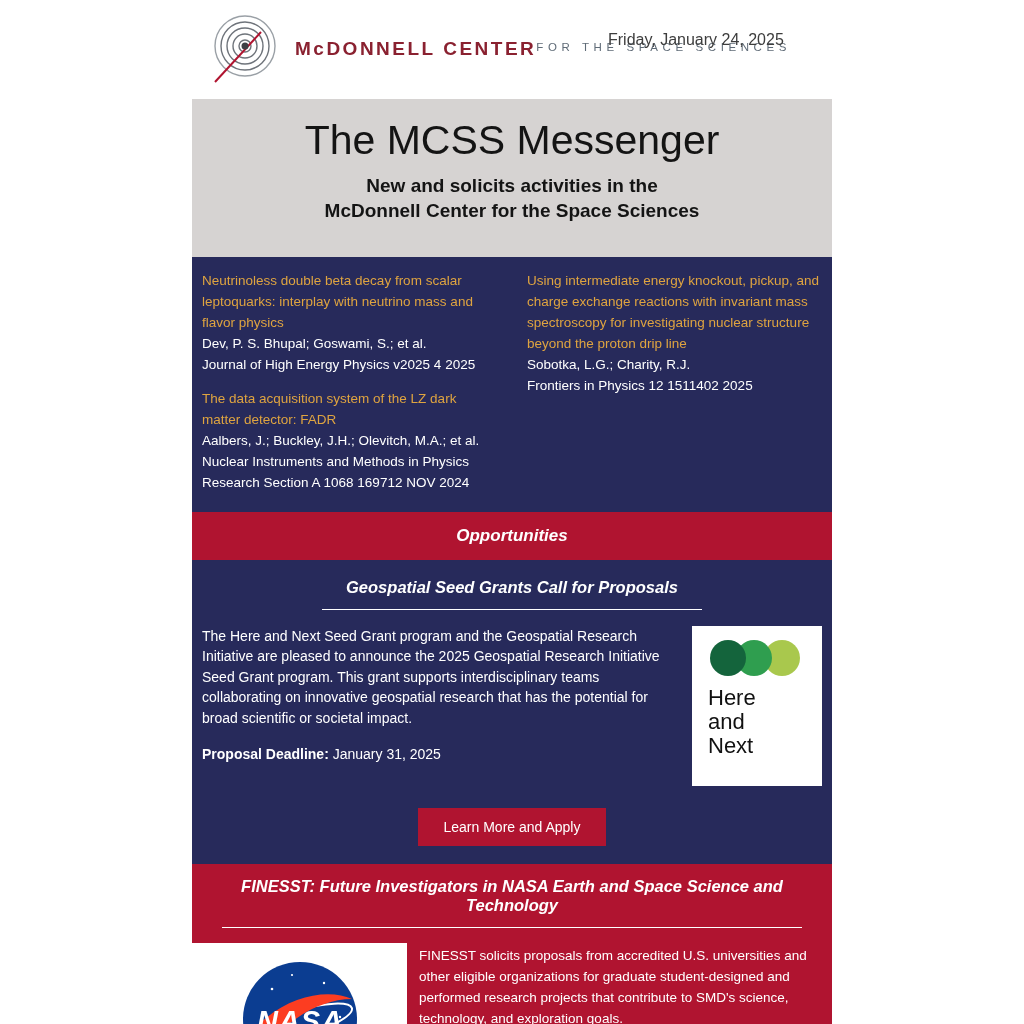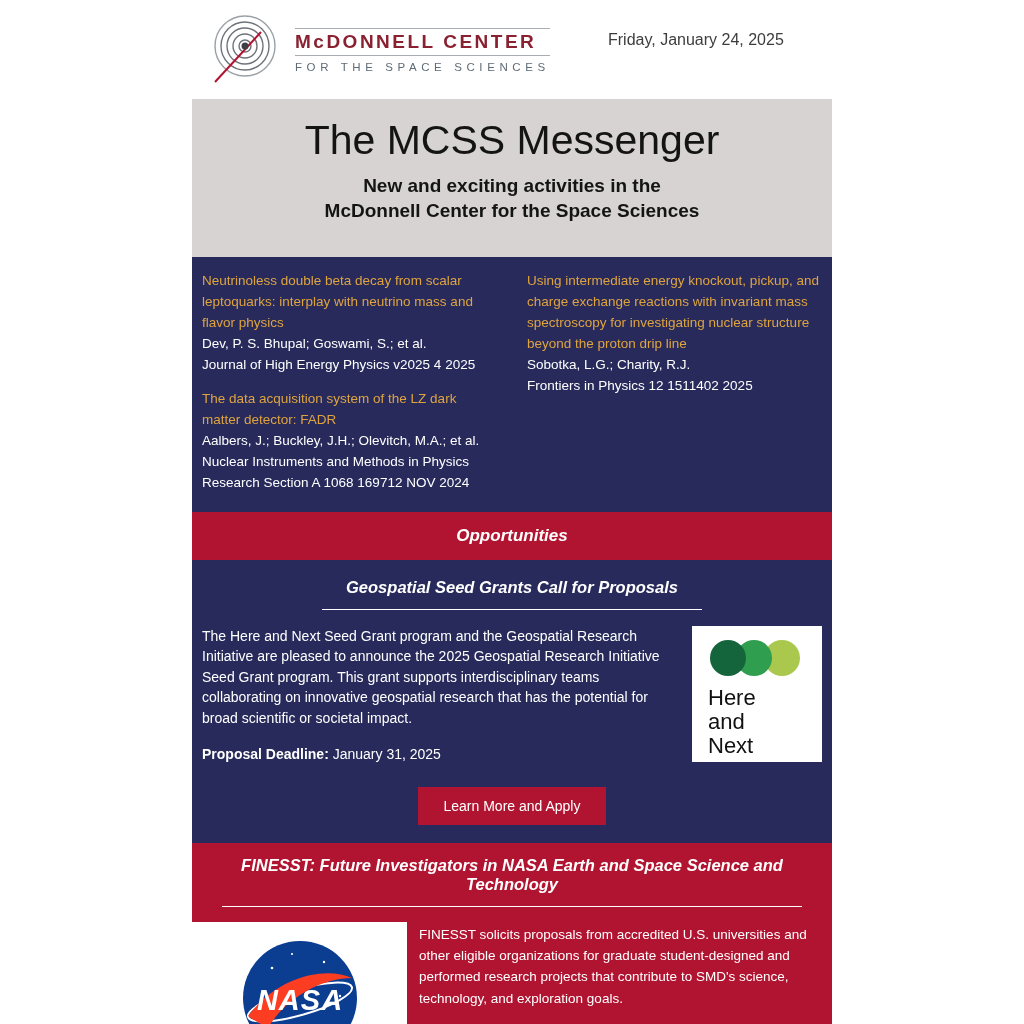--- a/index.html
+++ b/index.html
@@ -3,21 +3,21 @@
 <meta charset="utf-8">
 <style>
   * { box-sizing: border-box; margin: 0; padding: 0; }
   html, body { background: #ffffff; }
   body { font-family: "Liberation Sans", sans-serif; }
   .page { position: relative; width: 1024px; height: 1024px; overflow: hidden; background: #fff; }
 
   
   .site-header { position: relative; height: 99px; background: #fff; }
   .brand { position: absolute; left: 205px; top: 10px; display: flex; align-items: center; gap: 12px; }
-  .brand-text { display: flex; flex-direction: column; }
+  .brand-text { display: flex; flex-direction: row; }
   .brand-rule { border-top: 1px solid #a8adb3; margin: 2px 0; }
   .brand-line1 { font-size: 19px; font-weight: bold; letter-spacing: 2.5px; color: var(--brand_maroon, #8a2130); white-space: nowrap; }
   .brand-line2 { font-size: 11.5px; letter-spacing: 4.6px; color: var(--brand_gray, #5f6b77); margin-top: 3px; white-space: nowrap; }
   .issue-date { position: absolute; left: 608px; top: 31px; font-size: 16px; color: #3d3d3d; text-align: right; }
 
   
   .newsletter { position: absolute; left: 192px; top: 99px; width: 640px; }
 
   .masthead { background: var(--masthead_bg, #d6d3d2); text-align: center; padding: 12px 10px 34px; }
   .masthead-title { font-size: 41px; font-weight: 500; color: #141414; margin: 6px 0 10px; }
@@ -32,21 +32,21 @@
   .pub-authors, .pub-journal { color: #ffffff; font-size: 13.5px; line-height: 1.55; }
 
   .navy-section { background: var(--navy, #272a5b); color: #fff; padding: 18px 0 18px; }
   .section-title { text-align: center; font-weight: bold; font-style: italic; font-size: 16.5px; color: #fff; padding: 0 20px; }
   .title-underline { border-bottom: 1px solid #ffffff; width: 380px; margin: 12px auto 0; }
   .geo-row { display: flex; gap: 24px; padding: 0 10px; margin-top: 16px; }
   .geo-text { flex: 1; font-size: 14px; line-height: 1.47; }
   .deadline { margin-top: 16px; font-size: 14px; }
   .deadline b { font-weight: bold; }
 
-  .hn-box { flex: none; width: 130px; height: 136px; background: #ffffff; color: #111; padding: 12px 0 0 16px; }
+  .hn-box { flex: none; width: 130px; height: 160px; background: #ffffff; color: #111; padding: 12px 0 0 16px; }
   .hn-circles { position: relative; height: 40px; width: 98px; margin-left: 2px; }
   .hn-circles span { position: absolute; top: 2px; width: 36px; height: 36px; border-radius: 50%; display: block; }
   .hn-c1 { left: 0; background: var(--hn_dark_green, #14643c); z-index: 3; }
   .hn-c2 { left: 26px; background: var(--hn_green, #2f9e4f); z-index: 2; }
   .hn-c3 { left: 54px; background: var(--hn_light_green, #a9c84d); z-index: 1; }
   .hn-text { font-size: 22px; font-weight: 500; line-height: 1.1; margin-top: 8px; color: #111; }
 
   .btn-row { text-align: center; margin-top: 22px; }
   .btn { border: none; color: #fff; font-size: 14px; font-family: inherit; padding: 11px 26px; cursor: pointer; }
   .btn-red { background: var(--crimson, #b01430); }
@@ -83,21 +83,21 @@
       </div>
     </div>
     <div class="issue-date">Friday, January 24, 2025</div>
   </header>
 
   <main class="newsletter">
 
     <section class="masthead">
       <h1 class="masthead-title">The MCSS Messenger</h1>
       <div class="masthead-sub">
-        <div>New and exciting activities in the</div>
+        <div>New and solicits activities in the</div>
         <div>McDonnell Center for the Space Sciences</div>
       </div>
     </section>
 
 
     <section class="pubs">
       <div class="pub-col">
         <article class="pub">
           <div class="pub-title">Neutrinoless double beta decay from scalar leptoquarks: interplay with neutrino mass and flavor physics</div>
           <div class="pub-authors">Dev, P. S. Bhupal; Goswami, S.; et al.</div>

